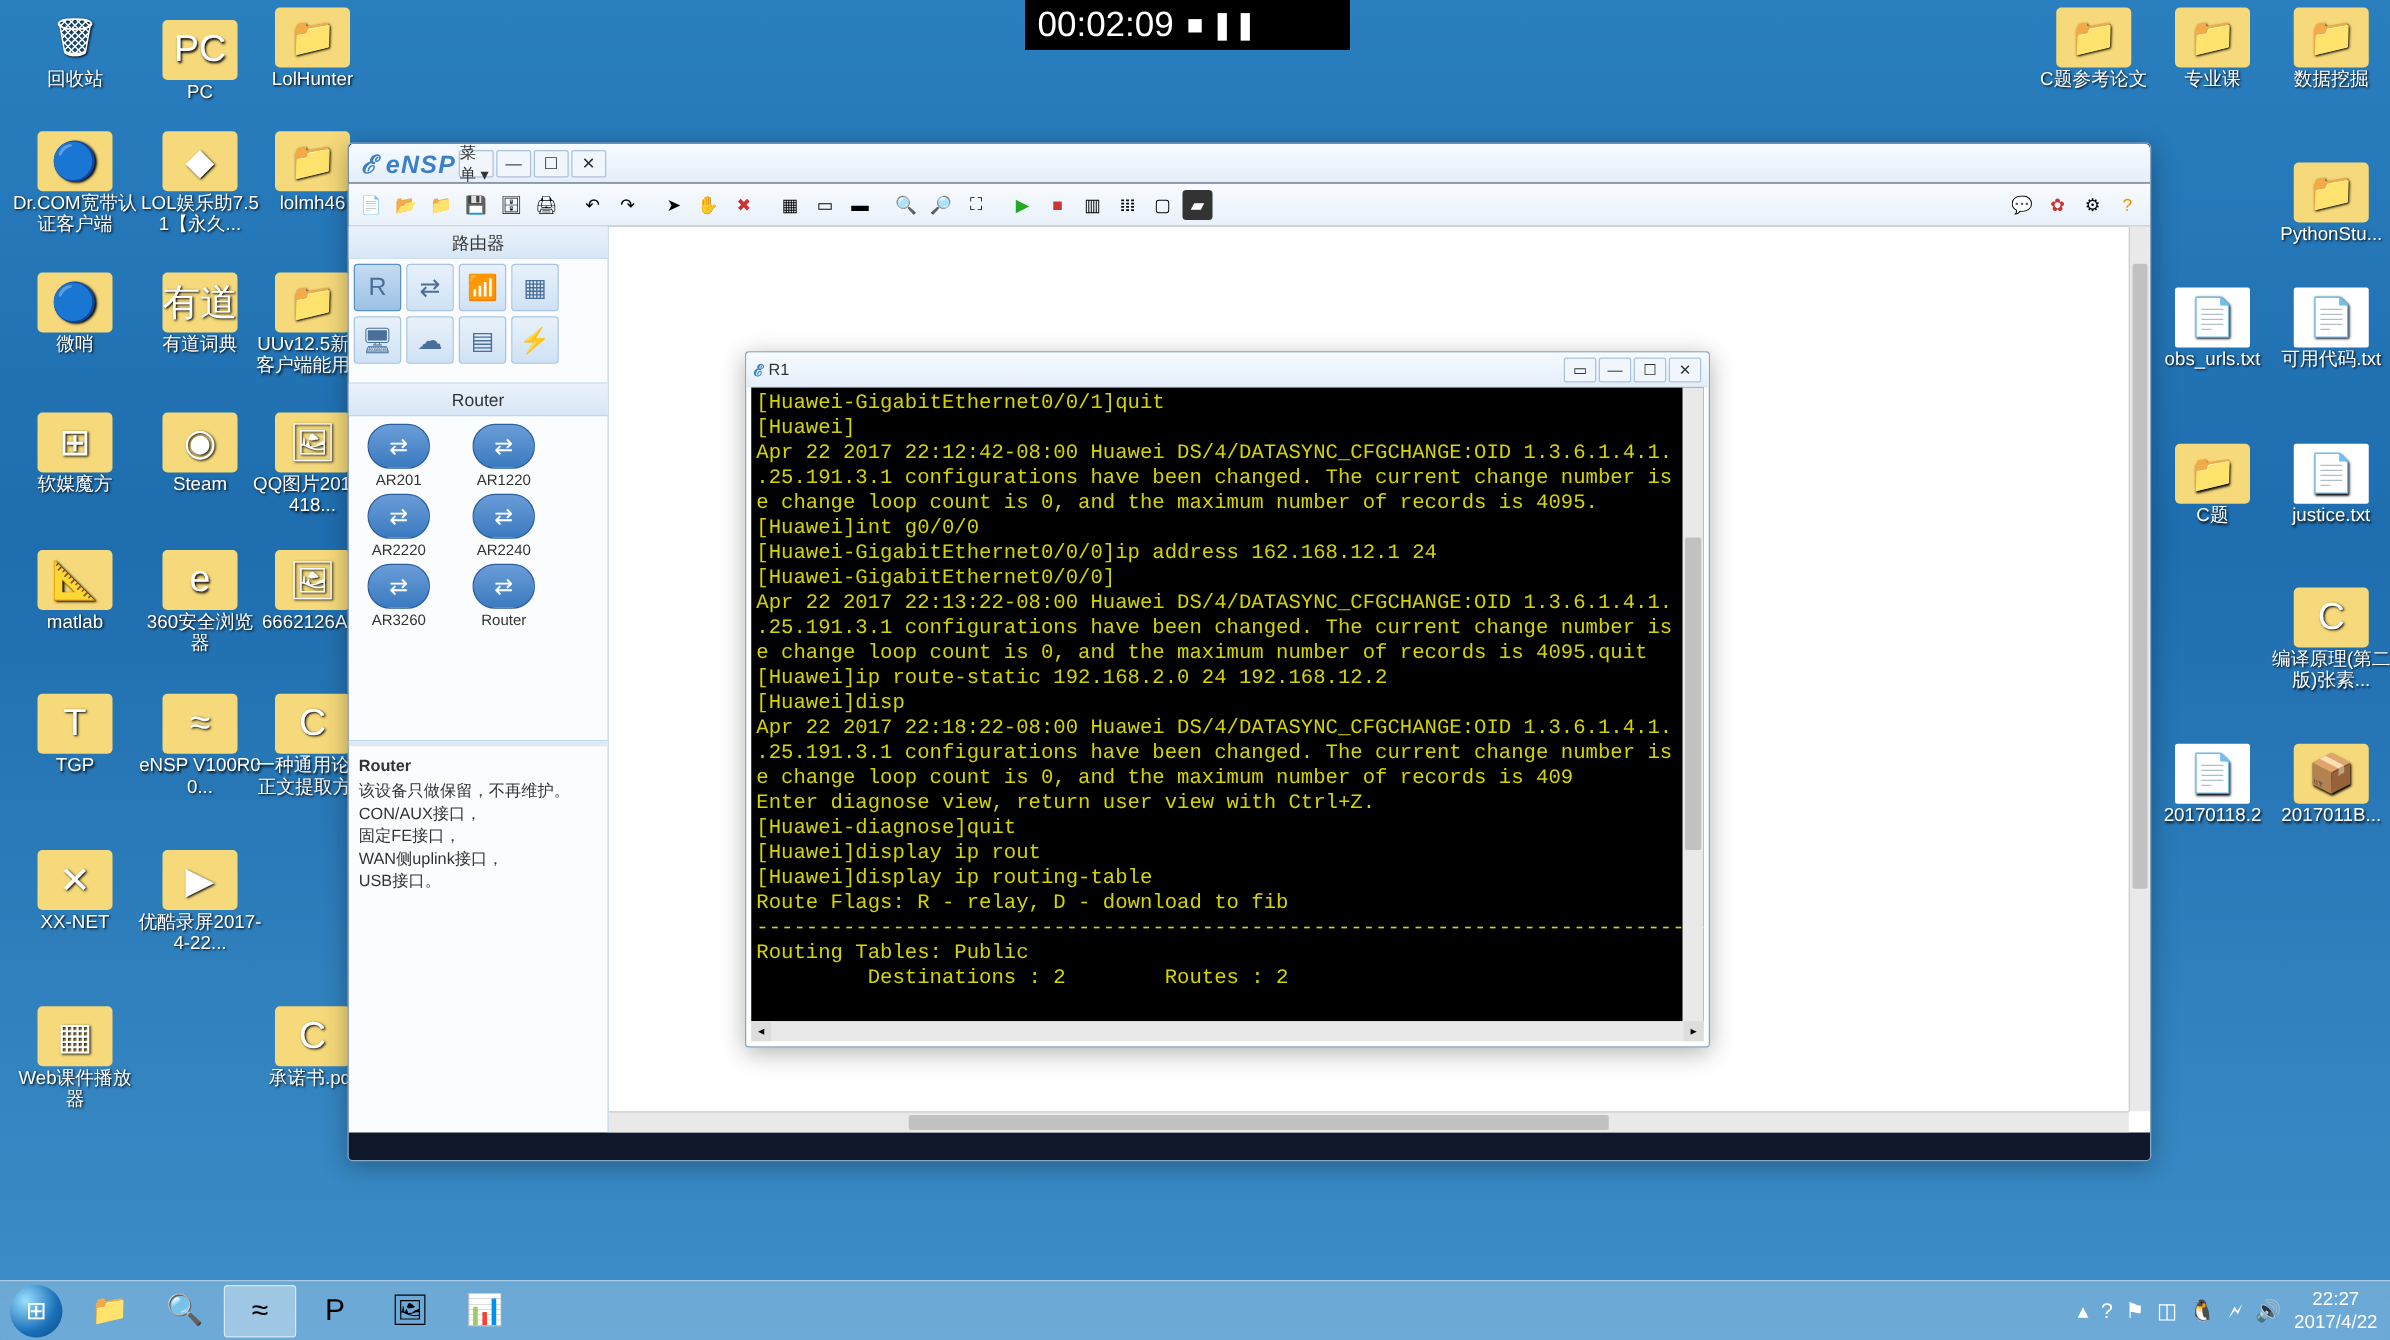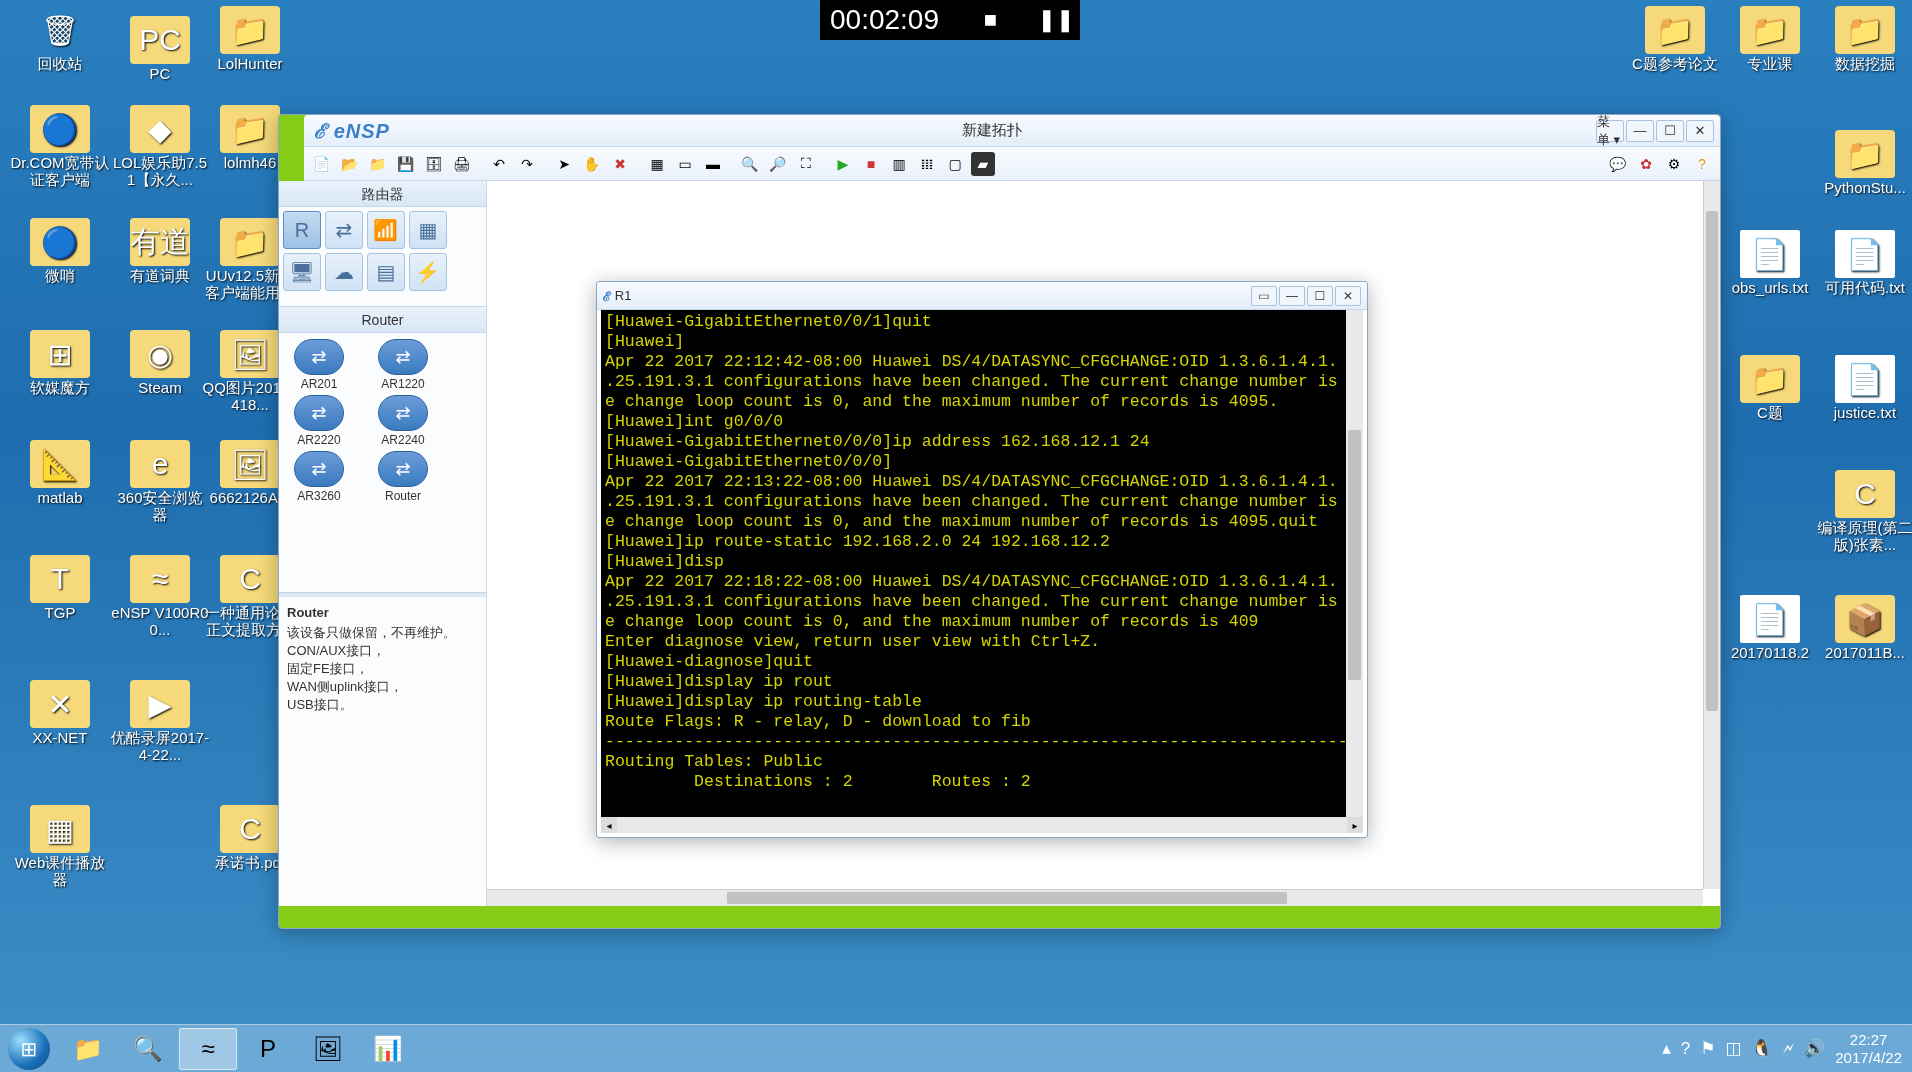--- a/index.html
+++ b/index.html
@@ -10,25 +10,25 @@
 }
 
 .desktop { position: absolute; inset: 0; }
 .di { position: absolute; width: 100px; text-align: center; color: #fff; font-size: 15px; text-shadow: 1px 1px 2px #000; cursor: default; }
 .di .ico { width: 60px; height: 48px; margin: 0 auto 2px; background: #f5d97a; border-radius: 4px; display:flex; align-items:center; justify-content:center; font-size:30px; }
 .di .ico.file { background: #fff; color:#666; border-radius:2px; }
 .di .ico.bin { background: transparent; }
 .di .lbl { line-height: 1.1; word-break: break-all; }
 
 
-.recorder { position: absolute; top: 0; left: 820px; width: 260px; height: 40px; background: #000; display:flex; align-items:center; justify-content:space-between; gap:3px; padding:0 10px; color:#fff; font-family: "Consolas", monospace; font-size: 28px; }
+.recorder { position: absolute; top: 0; left: 820px; width: 260px; height: 40px; background: #000; display:flex; align-items:center; justify-content:flex-start; gap:3px; padding:0 10px; color:#fff; font-family: "Consolas", monospace; font-size: 28px; }
 .recorder .btn { width: 28px; height: 28px; display:flex; align-items:center; justify-content:center; font-size:22px; }
 
 
-.ensp-window { position: absolute; left: 278px; top: 114px; width: 1443px; height: 815px; background: #84cc16; border: 1px solid #8aa7c3; border-radius: 4px; box-shadow: 0 4px 20px rgba(0,0,0,.3); padding-left: 25px; }
+.ensp-window { position: absolute; left: 278px; top: 114px; width: 1443px; height: 815px; background: #0f172a; border: 1px solid #8aa7c3; border-radius: 4px; box-shadow: 0 4px 20px rgba(0,0,0,.3); }
 .ensp-title { height: 32px; background: linear-gradient(#f7fbff,#e4eef9); display:flex; align-items:center; border-bottom:1px solid #c4d6e9; border-radius:4px 4px 0 0; }
 .ensp-logo { margin-left:10px; font-weight:bold; font-style:italic; color:#3a7fc8; font-size:20px; letter-spacing:1px; }
 .ensp-title-text { flex:1; text-align:center; color:#333; font-size:15px; }
 .title-btns { display:flex; align-items:center; gap:0; margin-right:6px; }
 .title-btns .tb { width:28px; height:22px; border:1px solid #aac2db; background:#f0f6fc; display:flex; align-items:center; justify-content:center; font-size:13px; color:#333; margin-left:2px; border-radius:2px; }
 .menu-btn { width:52px; }
 
 
 .ensp-toolbar { height: 34px; background: linear-gradient(#f8fbff,#e9f1fa); border-bottom:1px solid #c4d6e9; display:flex; align-items:center; padding:0 6px; gap:4px; }
 .tbtn { width:24px; height:24px; border-radius:3px; display:flex; align-items:center; justify-content:center; font-size:14px; }
@@ -217,21 +217,20 @@
 
 <div class="recorder">
   <span>00:02:09</span>
   <span class="btn">■</span>
   <span class="btn">❚❚</span>
 </div>
 
 <div class="ensp-window">
   <div class="ensp-title">
     <span class="ensp-logo">ℰ <span>eNSP</span></span>
-    <span class="ensp-title-text">新建拓扑</span>
     <div class="title-btns">
       <div class="tb menu-btn">菜 单 ▾</div>
       <div class="tb">—</div>
       <div class="tb">☐</div>
       <div class="tb">✕</div>
     </div>
   </div>
   <div class="ensp-toolbar">
     <div class="tbtn">📄</div>
     <div class="tbtn">📂</div>

